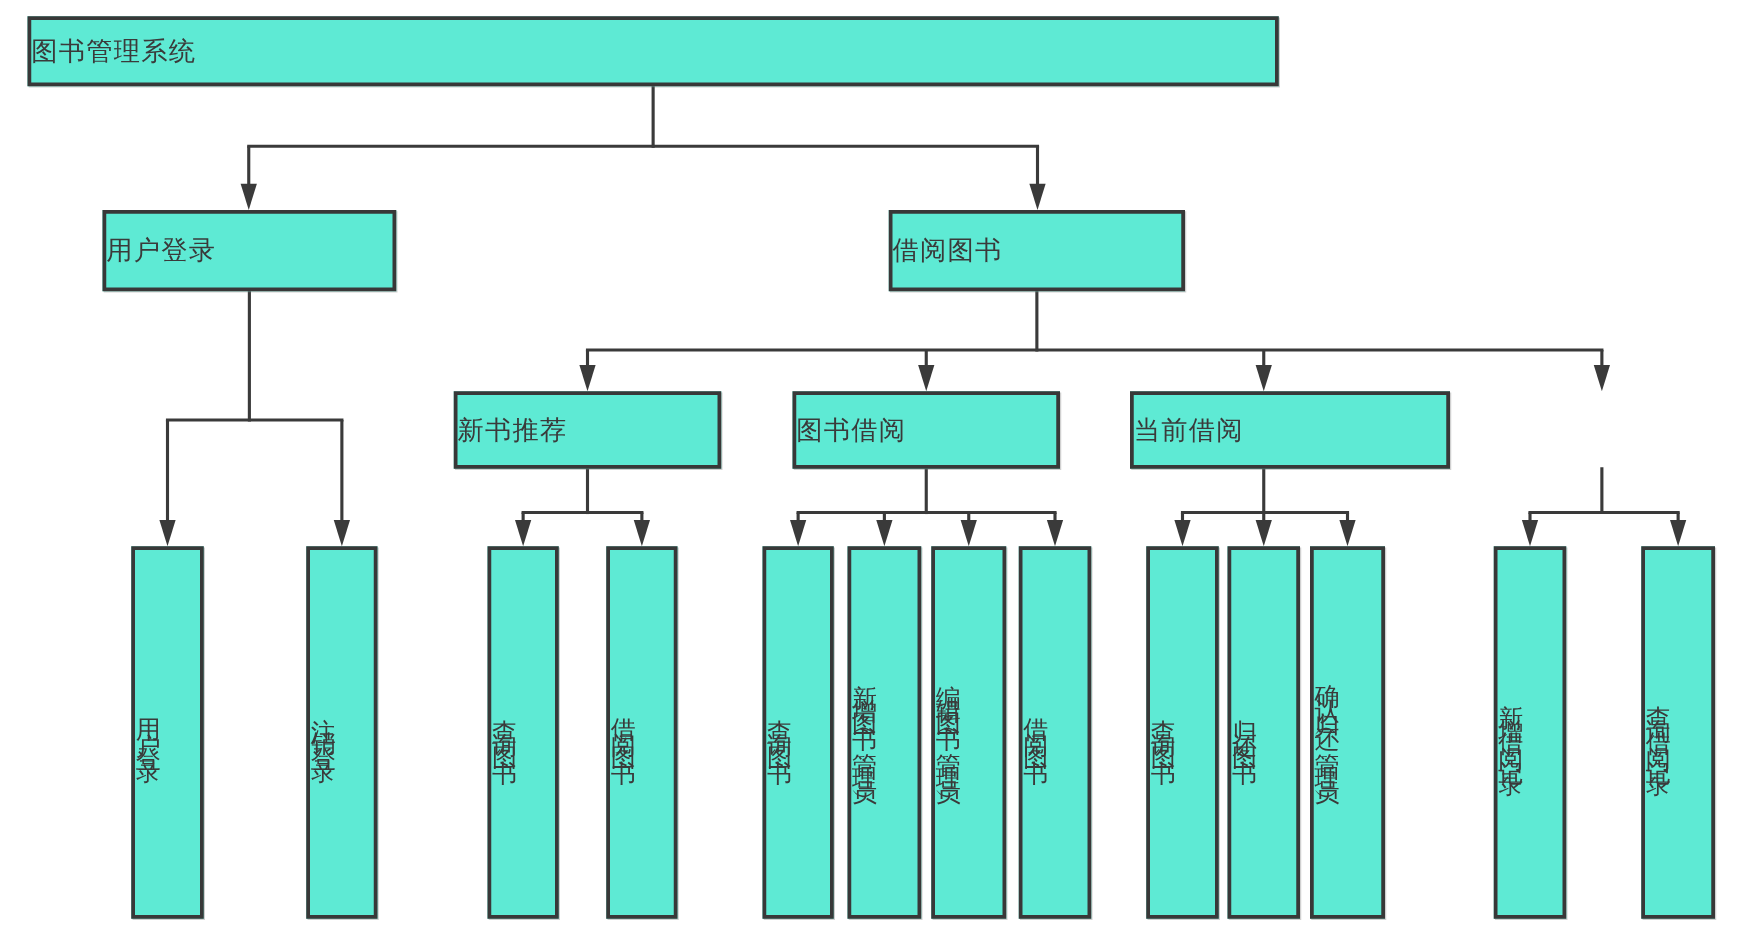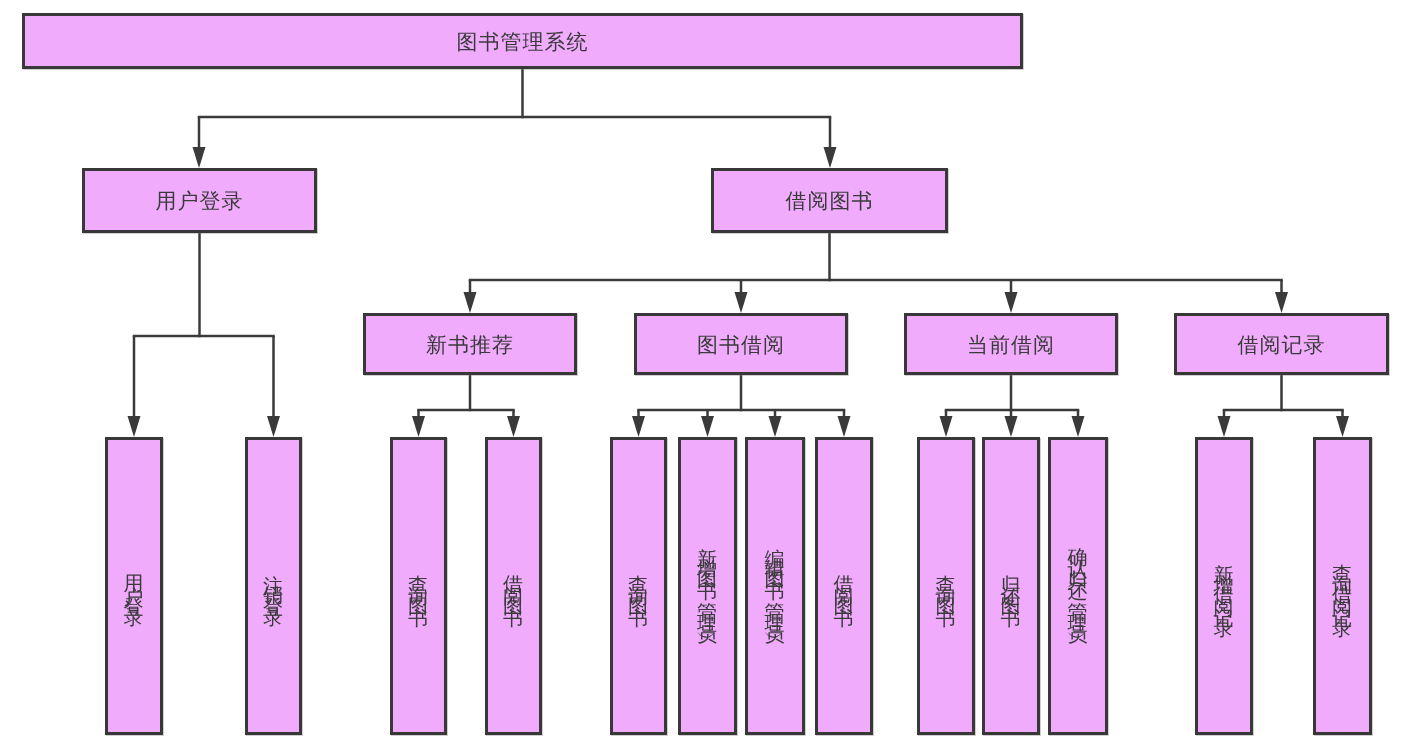--- a/index.html
+++ b/index.html
@@ -17,25 +17,25 @@
   }
   #connectors {
     position: absolute;
     left: 0; top: 0;
     width: 1405px;
     height: 747px;
   }
   .box {
     position: absolute;
     box-sizing: border-box;
-    background: #f0abfc;
+    background: #5eead4;
     border: 3px solid #383838;
     display: flex;
     align-items: center;
-    justify-content: center;
+    justify-content: flex-start;
     color: #3a3a3a;
     font-size: 21px;
     line-height: 1;
     box-shadow: 1px 1px 0 rgba(120,120,120,0.35);
   }
   .box .lbl {
     white-space: nowrap;
     letter-spacing: 1px;
   }
   .box.v .lbl {
@@ -150,25 +150,22 @@
   <div class="box" style="left:711px;top:168px;width:237px;height:65px">
     <span class="lbl">借阅图书</span>
   </div>
 
   <div class="box" style="left:634px;top:313px;width:214px;height:62px">
     <span class="lbl">图书借阅</span>
   </div>
   <div class="box" style="left:363px;top:313px;width:214px;height:62px">
     <span class="lbl">新书推荐</span>
   </div>
-  <div class="box" style="left:904px;top:313px;width:214px;height:62px">
+  <div class="box" style="left:904px;top:313px;width:256px;height:62px">
     <span class="lbl">当前借阅</span>
-  </div>
-  <div class="box" style="left:1174px;top:313px;width:215px;height:62px">
-    <span class="lbl">借阅记录</span>
   </div>
 
   <div class="box v" style="left:105px;top:437px;width:58px;height:298px">
     <span class="lbl">用户登录</span>
   </div>
   <div class="box v" style="left:245px;top:437px;width:57px;height:298px">
     <span class="lbl">注销登录</span>
   </div>
 
   <div class="box v" style="left:390px;top:437px;width:57px;height:298px">

